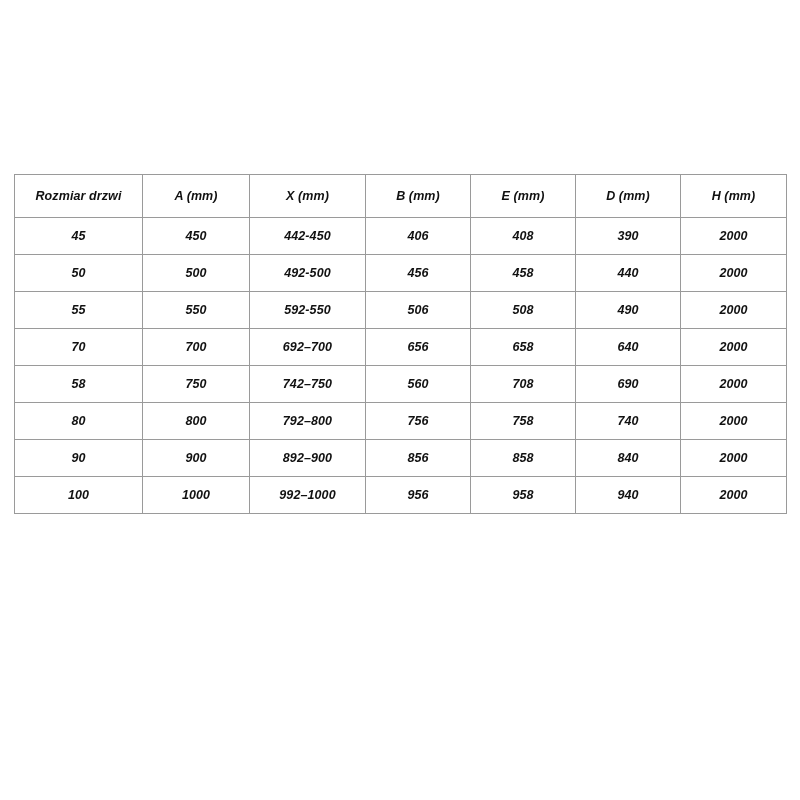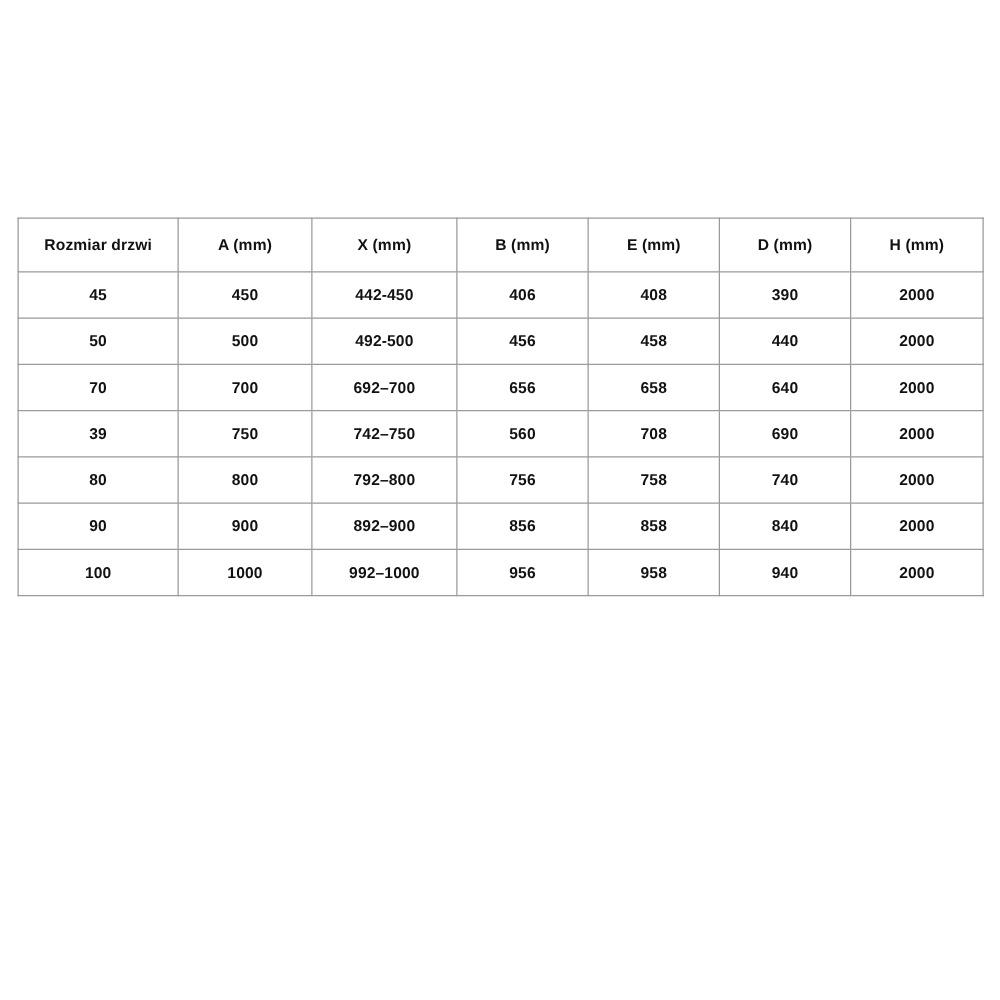--- a/index.html
+++ b/index.html
@@ -17,20 +17,21 @@
   #sizes-table-wrapper {
     position: absolute;
     left: 14px;
     top: 174px;
     width: 772px;
   }
   table.sizes-table {
     border-collapse: collapse;
     width: 772px;
     table-layout: fixed;
+    font-style: italic;
   }
   table.sizes-table th,
   table.sizes-table td {
     border: 1px solid #9a9a9a;
     text-align: center;
     vertical-align: middle;
     font-size: 12.5px;
     font-weight: bold;
     color: #111111;
     height: 36px;
@@ -87,30 +88,39 @@
       <tr>
         <td>50</td>
         <td>500</td>
         <td>492-500</td>
         <td>456</td>
         <td>458</td>
         <td>440</td>
         <td>2000</td>
       </tr>
       <tr>
+        <td>55</td>
+        <td>550</td>
+        <td>592-550</td>
+        <td>506</td>
+        <td>508</td>
+        <td>490</td>
+        <td>2000</td>
+      </tr>
+      <tr>
         <td>70</td>
         <td>700</td>
         <td>692–700</td>
         <td>656</td>
         <td>658</td>
         <td>640</td>
         <td>2000</td>
       </tr>
       <tr>
-        <td>39</td>
+        <td>58</td>
         <td>750</td>
         <td>742–750</td>
         <td>560</td>
         <td>708</td>
         <td>690</td>
         <td>2000</td>
       </tr>
       <tr>
         <td>80</td>
         <td>800</td>

